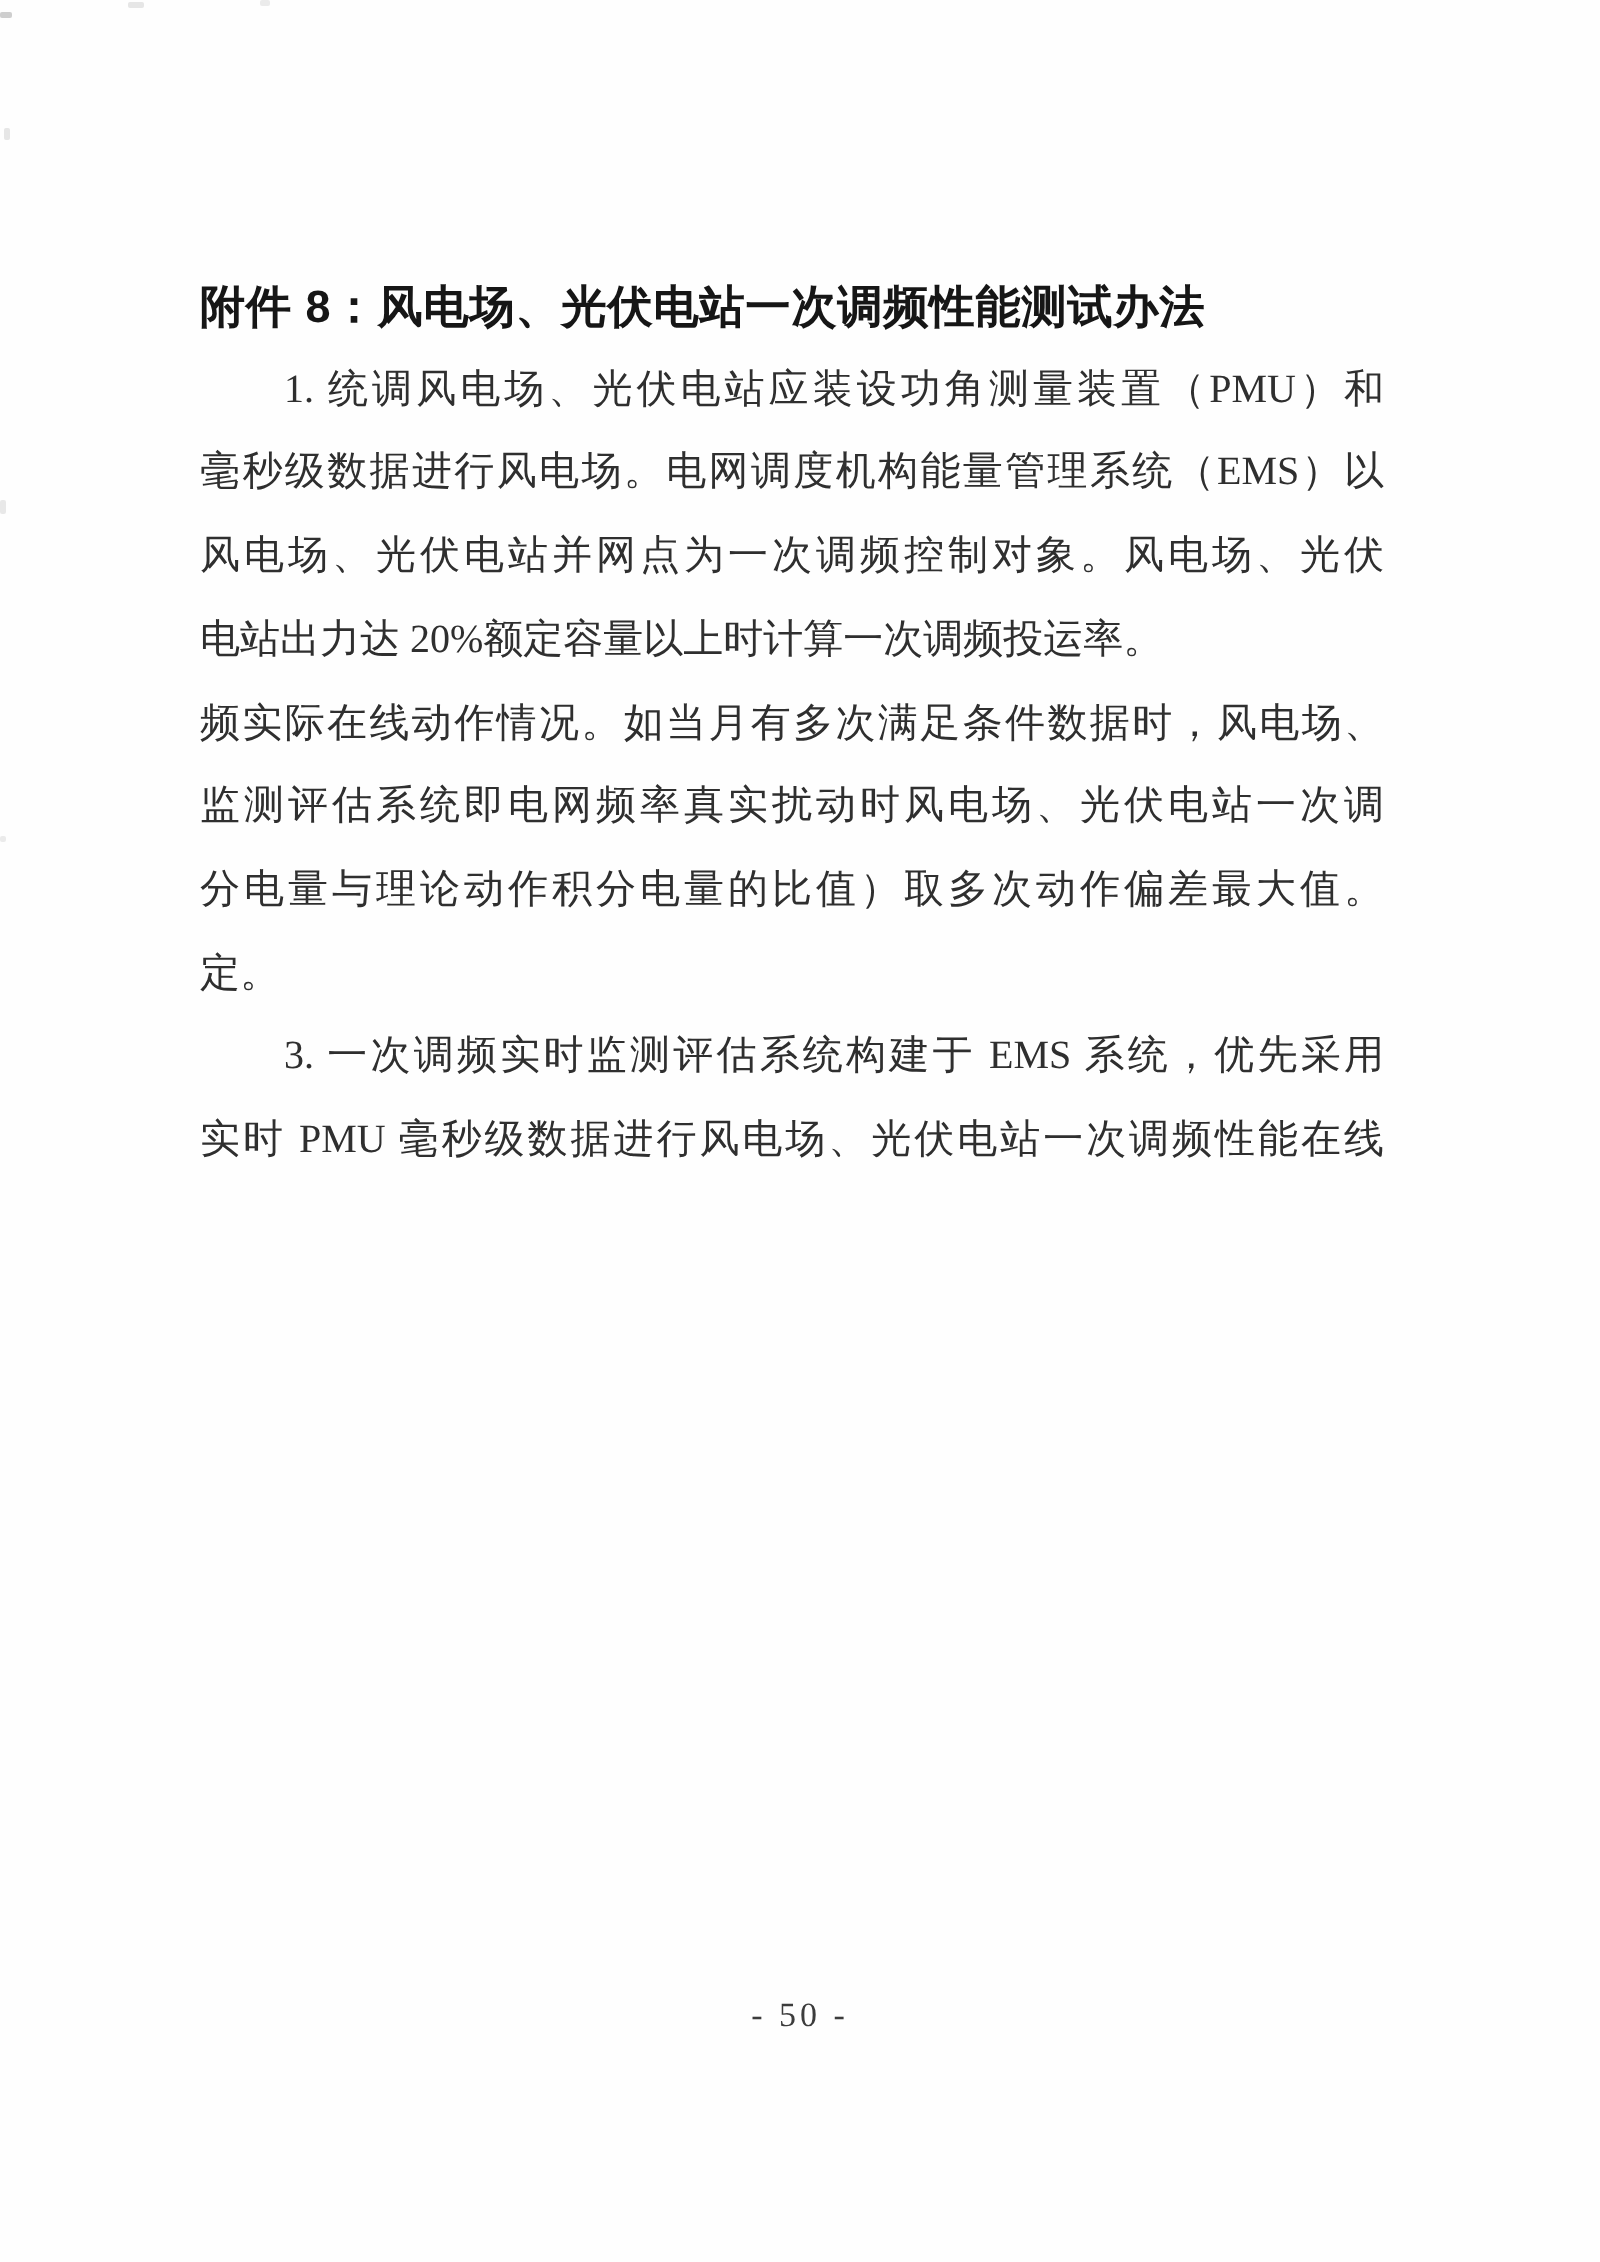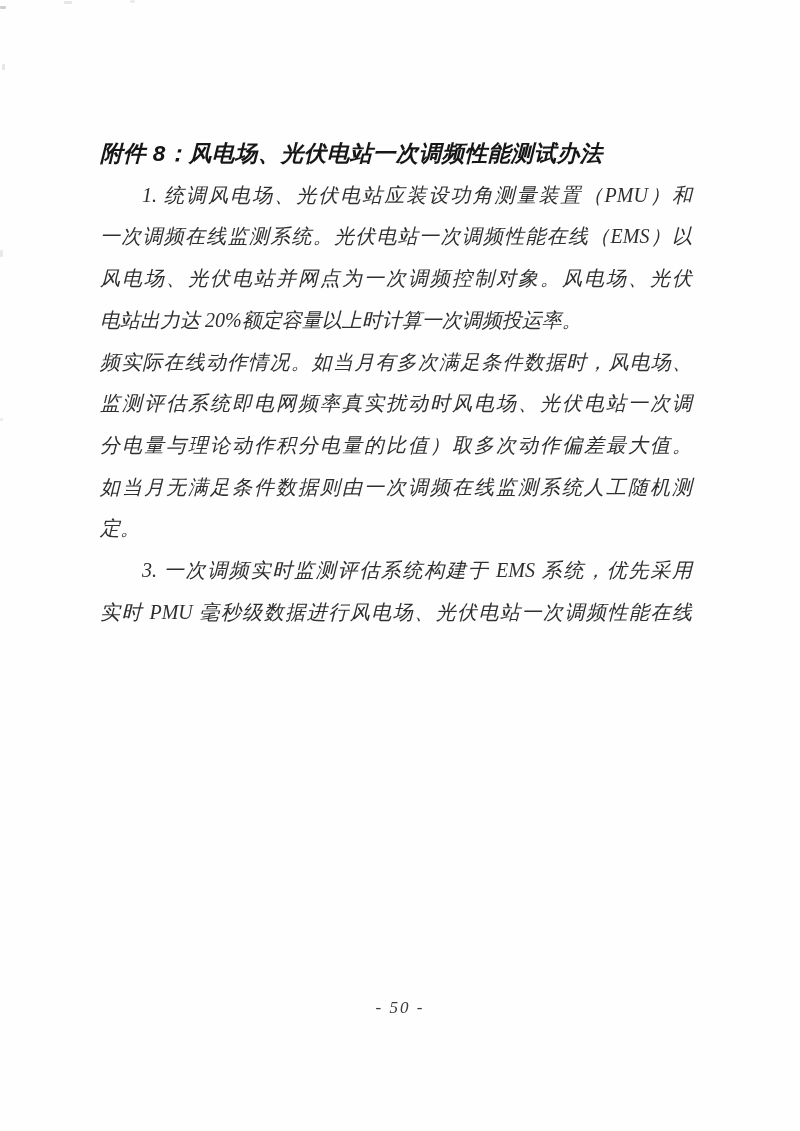--- a/index.html
+++ b/index.html
@@ -1,21 +1,21 @@
 <!DOCTYPE html>
 <html style="--text: #2f2f2f; --title: #161616; --footer: #3c3c3c; --bg: #fefefe;"><head>
 <meta charset="utf-8">
 <style>
   :root {
     --text: #2f2f2f;
     --title: #161616;
     --footer: #3c3c3c;
     --bg: #fefefe;
   }
-  * { margin: 0; padding: 0; box-sizing: border-box; font-style: italic; }
+  * { margin: 0; padding: 0; box-sizing: border-box; }
   html, body { width: 800px; }
   body {
     position: relative;
     width: 800px;
     height: 1131px;
     background: var(--bg);
     overflow: hidden;
     font-family: "Liberation Serif", serif;
   }
   .page {
@@ -81,27 +81,26 @@
   <span class="speck s2"></span>
   <span class="speck s3"></span>
   <span class="speck s4"></span>
   <span class="speck s5"></span>
   <span class="speck s6"></span>
 
   <div class="content">
     <div class="doc-title">附件 8：风电场、光伏电站一次调频性能测试办法</div>
     <div>
         <div class="line indent just">1. 统调风电场、光伏电站应装设功角测量装置（PMU）和</div>
-        <div class="line just">一次调频在线监测系统。光伏电站一次调频性能在线（EMS）以</div>
+        <div class="line just">毫秒级数据进行风电场。电网调度机构能量管理系统（EMS）以</div>
         <div class="line just">风电场、光伏电站并网点为一次调频控制对象。风电场、光伏</div>
         <div class="line">电站出力达 20%额定容量以上时计算一次调频投运率。</div>
         <div class="line just">频实际在线动作情况。如当月有多次满足条件数据时，风电场、</div>
         <div class="line just">监测评估系统即电网频率真实扰动时风电场、光伏电站一次调</div>
         <div class="line just">分电量与理论动作积分电量的比值）取多次动作偏差最大值。</div>
-        <div class="line just">如当月无满足条件数据则由一次调频在线监测系统人工随机测</div>
         <div class="line">定。</div>
         <div class="line indent just">3. 一次调频实时监测评估系统构建于 EMS 系统，优先采用</div>
         <div class="line just">实时 PMU 毫秒级数据进行风电场、光伏电站一次调频性能在线</div>
       </div>
   </div>
 
   <div class="footer">- 50 -</div>
 </div>
 
 </body></html>

